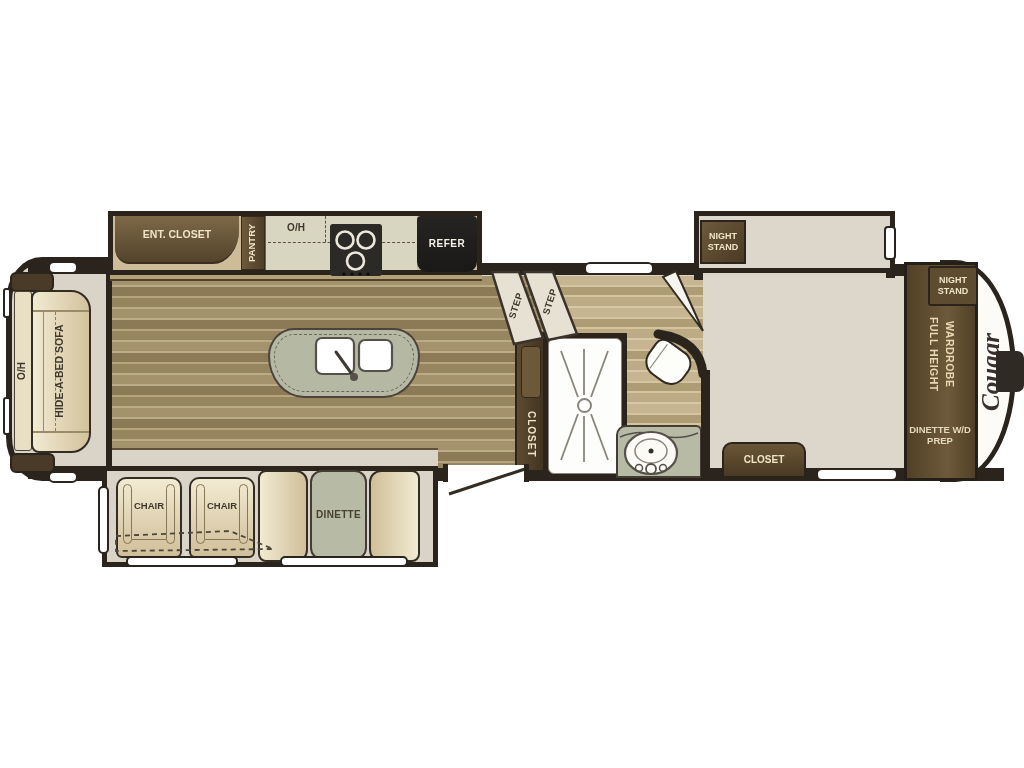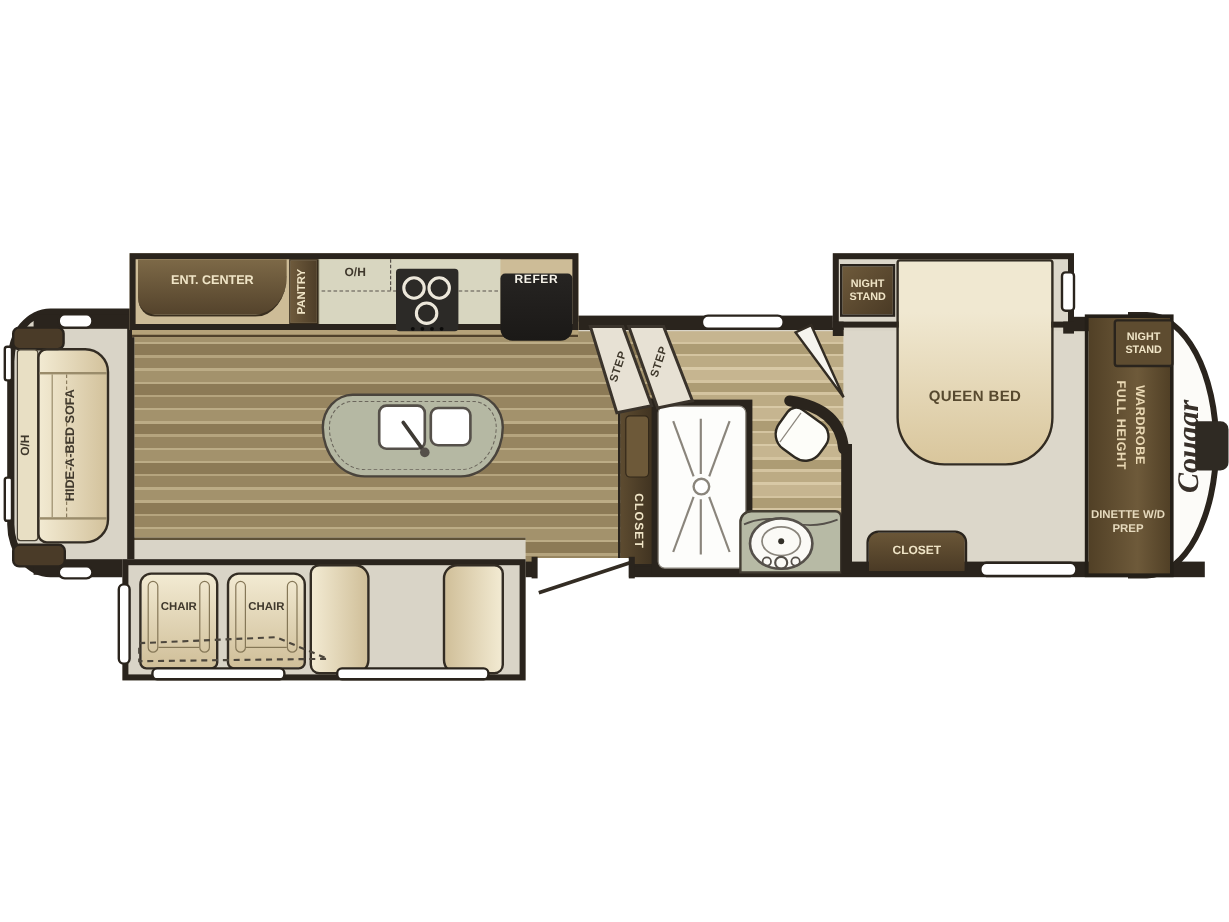--- a/index.html
+++ b/index.html
@@ -58,42 +58,42 @@
   <div class="abs wall" style="left:478px;top:263px;width:225px;height:12px;z-index:2;"></div>
   <div class="abs window" style="left:584px;top:262px;width:70px;height:13px;z-index:5;"></div>
   <div class="abs wall" style="left:893px;top:264px;width:18px;height:12px;z-index:2;"></div>
 
   <div class="abs" style="left:110px;top:268px;width:372px;height:13px;background:#b5a279;z-index:2;
               box-shadow:inset 0 2px 0 #6d5b3e, inset 0 -2px 0 #50412b;"></div>
 
   <div class="abs" style="left:108px;top:211px;width:374px;height:64px;border:5px solid #2a241d;background:#cdbc97;z-index:3;">
     <div class="abs" style="left:2px;top:0;width:124px;height:48px;background:linear-gradient(180deg,#7d6947,#54432c);
                 border-bottom:2px solid #3a2f1f;border-radius:0 0 26px 14px / 0 0 34px 16px;">
-      <div class="lbl-light" style="padding-top:12px;font-size:10.5px;">ENT. CENTER</div>
+      <div class="lbl-light" style="padding-top:12px;font-size:10.5px;">ENT. CLOSET</div>
     </div>
     <div class="abs" style="left:128px;top:0;width:24px;height:54px;background:linear-gradient(90deg,#6e5a3c,#4e3e28);border:1.5px solid #352a1b;"></div>
     <div class="abs lbl-light rot90ccw" style="left:113px;top:20px;width:54px;height:14px;font-size:9.5px;">PANTRY</div>
     <div class="abs" style="left:152px;top:0;width:152px;height:54px;background:#d8d6c0;border-left:1.5px solid #6b654f;">
       <div class="abs" style="left:2px;right:2px;top:26px;height:0;border-top:1.8px dashed #57514a;"></div>
       <div class="abs" style="left:59px;top:0;height:26px;width:0;border-left:1.8px dashed #57514a;"></div>
       <div class="abs lbl" style="left:8px;top:6px;width:44px;font-size:10px;">O/H</div>
     </div>
     <div class="abs" style="left:217px;top:8px;width:52px;height:52px;background:#2c2a27;border-radius:3px;">
       <svg width="52" height="52" viewBox="0 0 52 52">
         <circle cx="15" cy="16" r="8.5" fill="none" stroke="#ece7da" stroke-width="2.6"></circle>
         <circle cx="36" cy="16" r="8.5" fill="none" stroke="#ece7da" stroke-width="2.6"></circle>
         <circle cx="25.5" cy="37" r="8.5" fill="none" stroke="#ece7da" stroke-width="2.6"></circle>
         <circle cx="14" cy="50" r="1.6" fill="#0c0b0a"></circle>
           <circle cx="22" cy="50" r="1.6" fill="#0c0b0a"></circle>
         <circle cx="30" cy="50" r="1.6" fill="#0c0b0a"></circle>
           <circle cx="38" cy="50" r="1.6" fill="#0c0b0a"></circle>
       </svg>
     </div>
-    <div class="abs" style="left:304px;top:12px;width:60px;height:56px;background:linear-gradient(180deg,#262422,#1b1917);
-                border-radius:4px 4px 10px 10px;display:flex;justify-content:center;">
+    <div class="abs" style="left:304px;top:0;width:60px;height:56px;background:linear-gradient(180deg,#262422,#1b1917);
+                border-radius:4px 4px 10px 10px;display:flex;align-items:center;justify-content:center;">
       <span class="lbl-light" style="font-size:10px;letter-spacing:0.5px;color:#f5f2e8;">REFER</span>
     </div>
   </div>
 
   <div class="abs" style="left:268px;top:328px;width:152px;height:70px;background:#b5b8a3;border:2.5px solid #4a443c;
               border-radius:26px 26px 36px 36px / 28px 28px 42px 42px;outline:1.5px dashed #6b665c;outline-offset:-7px;z-index:3;">
     <svg width="152" height="70" viewBox="0 0 152 70">
       <rect x="46" y="8" width="38" height="36" rx="6" fill="#ffffff" stroke="#55504a" stroke-width="2.2"></rect>
       <rect x="89" y="10" width="33" height="31" rx="6" fill="#ffffff" stroke="#55504a" stroke-width="2.2"></rect>
       <line x1="84" y1="47" x2="66" y2="22" stroke="#3e3a34" stroke-width="3" stroke-linecap="round"></line>
@@ -120,20 +120,23 @@
     <div class="abs lbl" style="left:0;right:0;top:22px;font-size:9.5px;">CHAIR</div>
   </div>
   <div class="abs cream" style="left:189px;top:477px;width:66px;height:81px;border-radius:10px 10px 6px 6px;z-index:4;">
     <div class="abs" style="left:5px;top:5px;bottom:12px;width:9px;border:1.5px solid #857757;border-radius:5px;"></div>
     <div class="abs" style="right:5px;top:5px;bottom:12px;width:9px;border:1.5px solid #857757;border-radius:5px;"></div>
     <div class="abs" style="left:14px;right:14px;bottom:16px;height:0;border-top:1.5px solid #857757;"></div>
     <div class="abs lbl" style="left:0;right:0;top:22px;font-size:9.5px;">CHAIR</div>
   </div>
 
   <div class="abs cream" style="left:258px;top:470px;width:50px;height:92px;border-radius:8px 12px 12px 8px;z-index:4;background:linear-gradient(90deg,#f2ead2,#d0bf99);"></div>
+  <div class="abs sage" style="left:310px;top:470px;width:57px;height:90px;border-radius:12px;z-index:4;display:flex;align-items:center;justify-content:center;">
+    <span class="lbl" style="font-size:10px;letter-spacing:0.3px;color:#464032;">DINETTE</span>
+  </div>
   <div class="abs cream" style="left:369px;top:470px;width:51px;height:92px;border-radius:12px 8px 8px 12px;z-index:4;background:linear-gradient(90deg,#d0bf99,#f2ead2);"></div>
 
   <div class="abs" style="left:515px;top:332px;width:32px;height:140px;background:linear-gradient(90deg,#5d4b30,#3f3220);border:2px solid #2a241d;z-index:3;">
     <div class="abs" style="left:4px;top:12px;width:20px;height:52px;background:#6d5939;border:1.5px solid #33291a;border-radius:4px;"></div>
     <div class="abs lbl-light vtext" style="left:8px;top:68px;height:64px;font-size:10px;letter-spacing:1px;">CLOSET</div>
   </div>
 
   <div class="abs" style="left:543px;top:333px;width:84px;height:146px;background:#2a241d;z-index:3;">
     <div class="abs" style="left:5px;top:5px;width:74px;height:136px;background:#fdfdfb;border-radius:6px;border:1.5px solid #8a857c;">
       <svg width="71" height="133" viewBox="0 0 71 133">
@@ -167,24 +170,20 @@
 
   <div class="abs wall" style="left:701px;top:370px;width:9px;height:108px;z-index:3;"></div>
 
   <div class="abs" style="left:694px;top:211px;width:201px;height:62px;border:5px solid #2a241d;background:#dcd7ca;z-index:3;"></div>
   <div class="abs wall" style="left:694px;top:268px;width:9px;height:12px;z-index:3;"></div>
   <div class="abs wall" style="left:886px;top:268px;width:9px;height:10px;z-index:3;"></div>
   <div class="abs" style="left:700px;top:220px;width:46px;height:44px;background:linear-gradient(135deg,#6e5a3b,#4a3a25);
               border:2px solid #2a241d;z-index:4;display:flex;align-items:center;justify-content:center;">
     <span class="lbl-light" style="font-size:9px;">NIGHT STAND</span>
   </div>
-  <div class="abs" style="left:747px;top:216px;width:131px;height:172px;background:linear-gradient(180deg,#f0e8d1 25%,#d9c69c);
-              border:2.4px solid #332c22;border-radius:3px 3px 40px 40px;z-index:4;">
-    <div class="abs lbl" style="left:0;right:0;top:105px;font-size:12.5px;color:#57492f;letter-spacing:0.3px;">QUEEN BED</div>
-  </div>
   <div class="abs window" style="left:884px;top:226px;width:12px;height:34px;border-radius:4px;z-index:5;"></div>
 
   <div class="abs" style="left:722px;top:442px;width:84px;height:36px;background:linear-gradient(180deg,#6a5637,#4a3a25);
               border:2px solid #2a241d;border-radius:10px 10px 3px 3px;z-index:4;display:flex;align-items:center;justify-content:center;">
     <span class="lbl-light" style="font-size:10px;">CLOSET</span>
   </div>
 
   <div class="abs" style="left:940px;top:260px;width:76px;height:222px;background:#fcfbf8;border:5px solid #2a241d;
               border-radius:0 64px 64px 0 / 0 118px 118px 0;z-index:2;"></div>
   <div class="abs" style="left:942px;top:357px;width:100px;height:30px;transform:rotate(-90deg);transform-origin:center;

